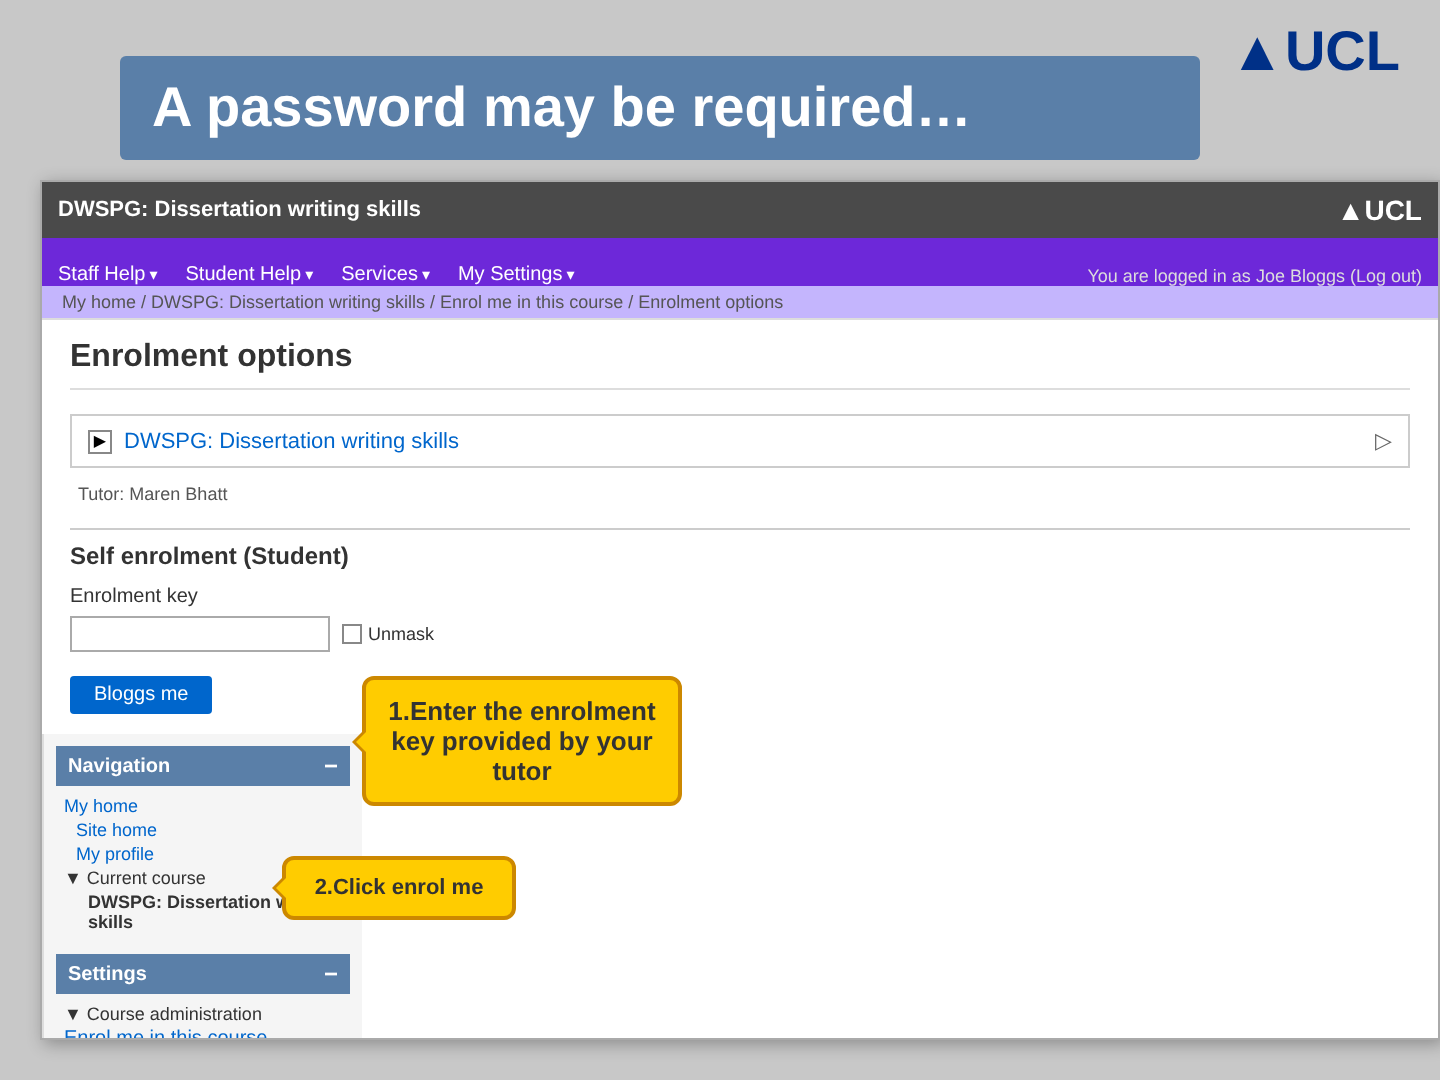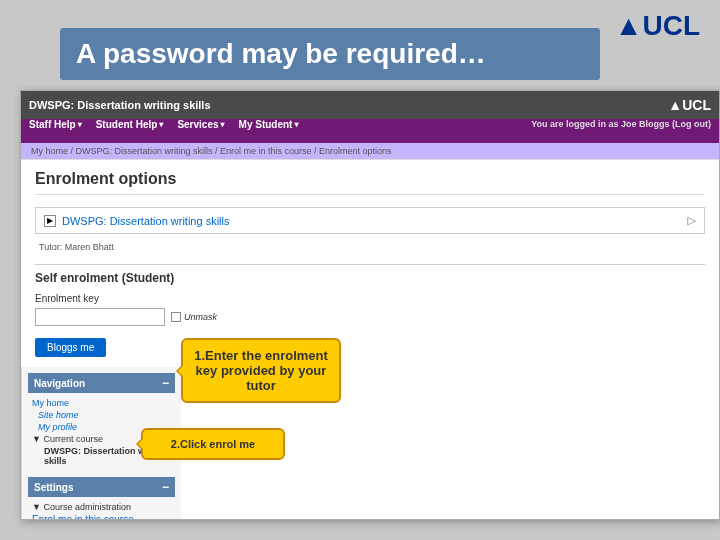--- a/index.html
+++ b/index.html
@@ -75,27 +75,26 @@
       flex: 1;
     }
     .browser-ucl-logo {
       color: white;
       font-size: 14px;
       font-weight: bold;
     }
 
     
     .nav-bar {
-      background: #701a75;
+      background: #6d28d9;
       height: 24px;
       display: flex;
-      align-items: flex-start;
+      align-items: flex-end;
       padding: 0 8px;
       gap: 14px;
-      font-weight: bold;
     }
     .nav-item {
       color: white;
       font-size: 10px;
       cursor: pointer;
       display: flex;
       align-items: center;
       gap: 2px;
     }
     .nav-item .arrow {
@@ -202,21 +201,20 @@
       height: 18px;
       border: 1px solid #aaa;
       background: white;
     }
     .unmask-label {
       font-size: 9px;
       color: #333;
       display: flex;
       align-items: flex-start;
       gap: 3px;
-      font-style: italic;
     }
     .unmask-cb {
       width: 10px;
       height: 10px;
       border: 1px solid #888;
       background: white;
     }
 
     .enrol-btn {
       background: #0066cc;
@@ -262,21 +260,20 @@
       padding: 1px 4px;
       display: block;
       cursor: pointer;
     }
     .sidebar-item-link.active {
       font-weight: bold;
       color: #333;
     }
     .sidebar-item-link.indent {
       padding-left: 10px;
-      font-style: italic;
     }
     .sidebar-item-link.indent2 {
       padding-left: 16px;
     }
     .sidebar-section-label {
       color: #333;
       font-size: 9px;
       padding: 1px 4px;
       display: block;
     }
@@ -319,21 +316,21 @@
     .callout-2 {
       position: absolute;
       background: #ffcc00;
       border: 2px solid #cc8800;
       border-radius: 6px;
       padding: 8px 10px;
       font-size: 11px;
       font-weight: bold;
       color: #333;
       text-align: center;
-      width: 144px;
+      width: 117px;
       left: 120px;
       top: 268px;
       z-index: 10;
     }
     .callout-2::before {
       content: '';
       position: absolute;
       left: -14px;
       top: 50%;
       transform: translateY(-50%);
@@ -385,21 +382,21 @@
     </span>
     <span class="nav-item">
       <span>Student Help</span>
       <span class="arrow">▾</span>
     </span>
     <span class="nav-item">
       <span>Services</span>
       <span class="arrow">▾</span>
     </span>
     <span class="nav-item">
-      <span>My Student</span>
+      <span>My Settings</span>
       <span class="arrow">▾</span>
     </span>
     <span class="nav-right">You are logged in as Joe Bloggs (Log out)</span>
   </div>
 
   <div class="breadcrumb">My home / DWSPG: Dissertation writing skills / Enrol me in this course / Enrolment options</div>
 
   <div class="content-area">
 
     <div class="left-content">

